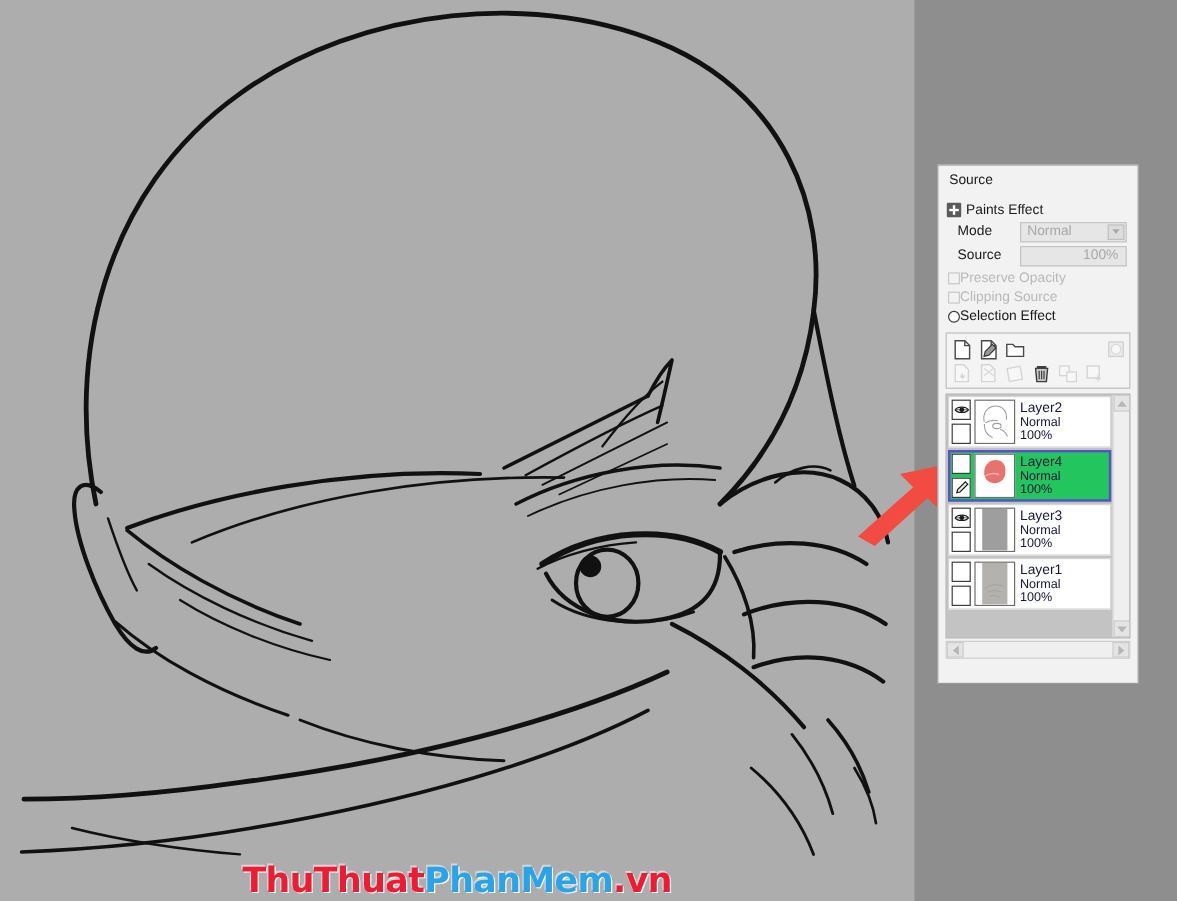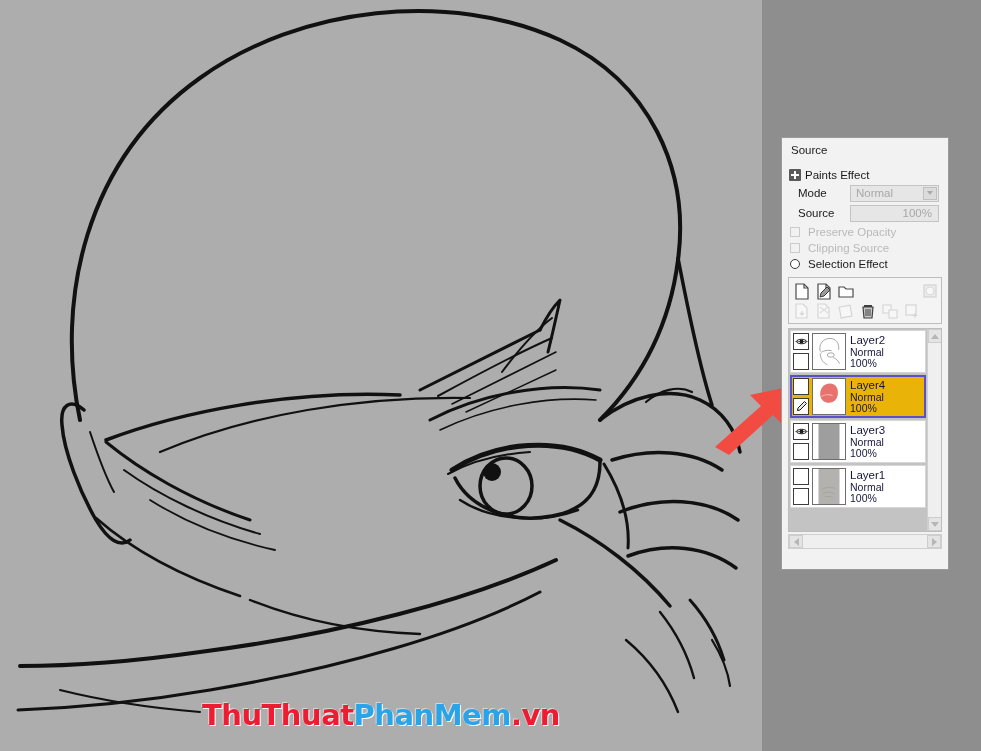--- a/index.html
+++ b/index.html
@@ -34,21 +34,21 @@
     left: 0; top: 0;
     width: 762px;
     height: 751px;
     display: block;
   }
 
   
   #watermark {
     position: absolute;
     left: 0;
-    top: 698px;
+    top: 716px;
     width: 762px;
     text-align: center;
     font-family: "DejaVu Sans", sans-serif;
     font-weight: bold;
     font-size: 29px;
     letter-spacing: -0.5px;
     white-space: nowrap;
     user-select: none;
   }
   #watermark .wm-red {
@@ -166,21 +166,21 @@
     border-left: 3.5px solid transparent;
     border-right: 3.5px solid transparent;
     border-top: 4px solid #a9a9a9;
   }
 
   .check-row {
     display: flex;
     align-items: center;
     height: 16px;
     padding-left: 8px;
-    gap: 8px;
+    gap: 0;
   }
   .chk {
     width: 10px; height: 10px;
     border: 1px solid #c9c9c9;
     background: #f2f2f2;
     box-sizing: border-box;
     flex: none;
   }
   .radio {
     width: 10px; height: 10px;
@@ -239,21 +239,21 @@
     display: flex;
     align-items: stretch;
     height: 43px;
     background: #ffffff;
     border: 1px solid #d6d6d6;
     box-sizing: border-box;
     margin-bottom: 2px;
     padding: 2px;
   }
   .layer-row.selected {
-    background: #eab308;
+    background: #22c55e;
     border: 2px solid #5b50c8;
     padding: 1px;
   }
   .toggle-col {
     width: 17px;
     flex: none;
     display: flex;
     flex-direction: column;
     justify-content: space-between;
     padding-right: 2px;

